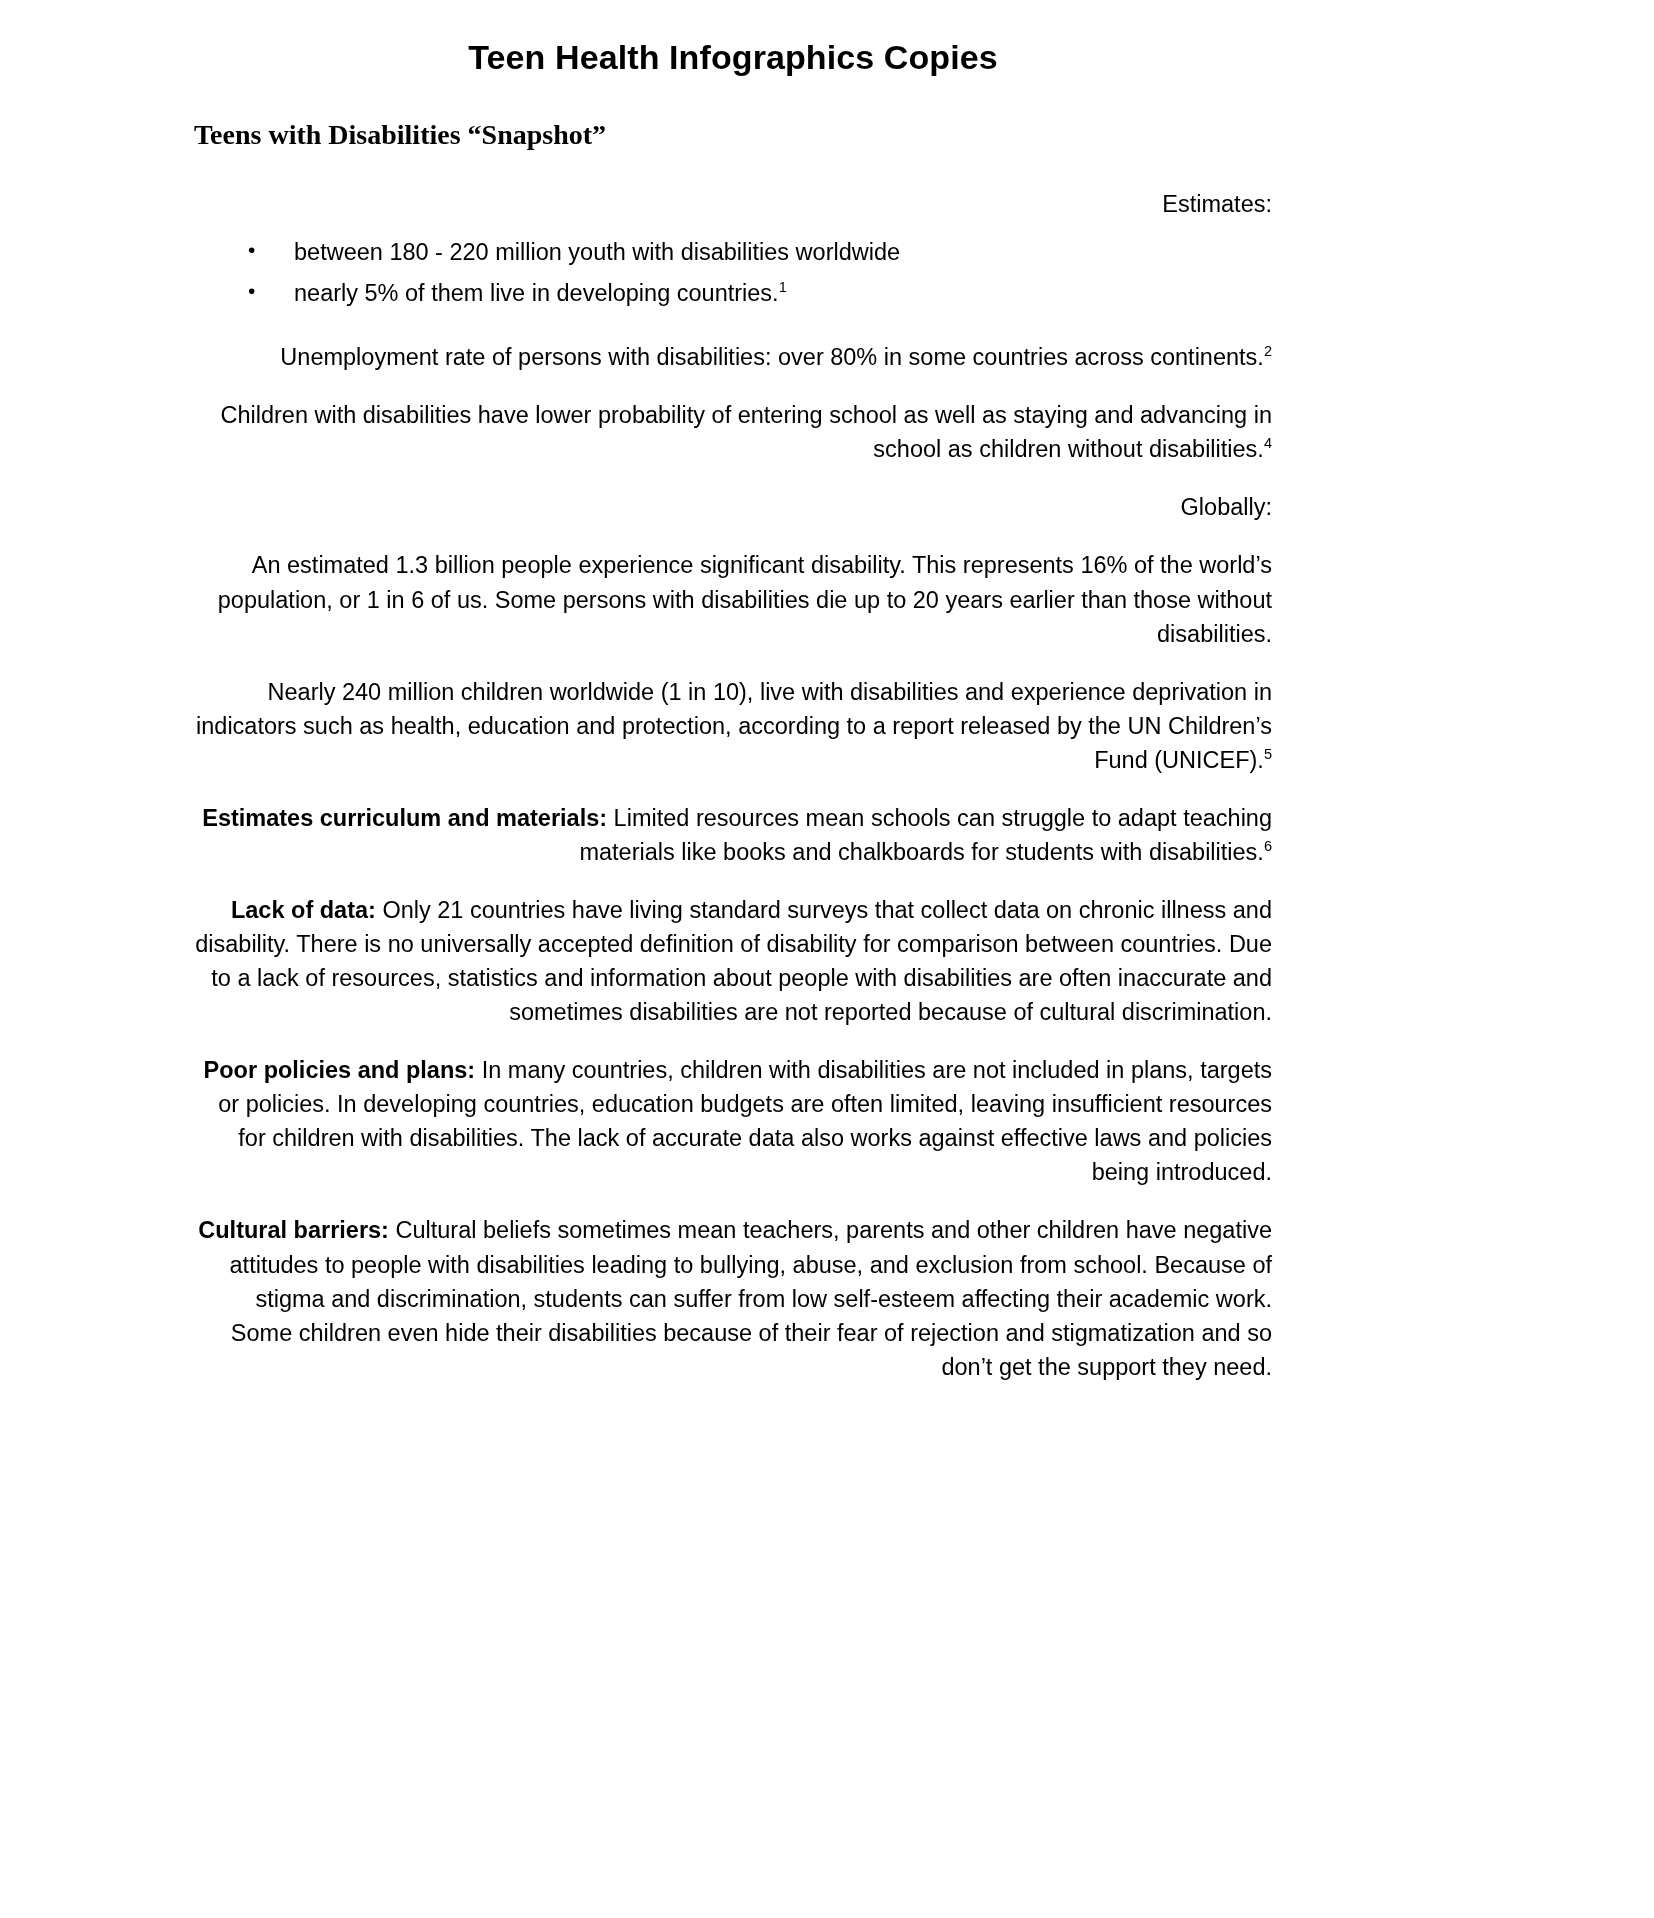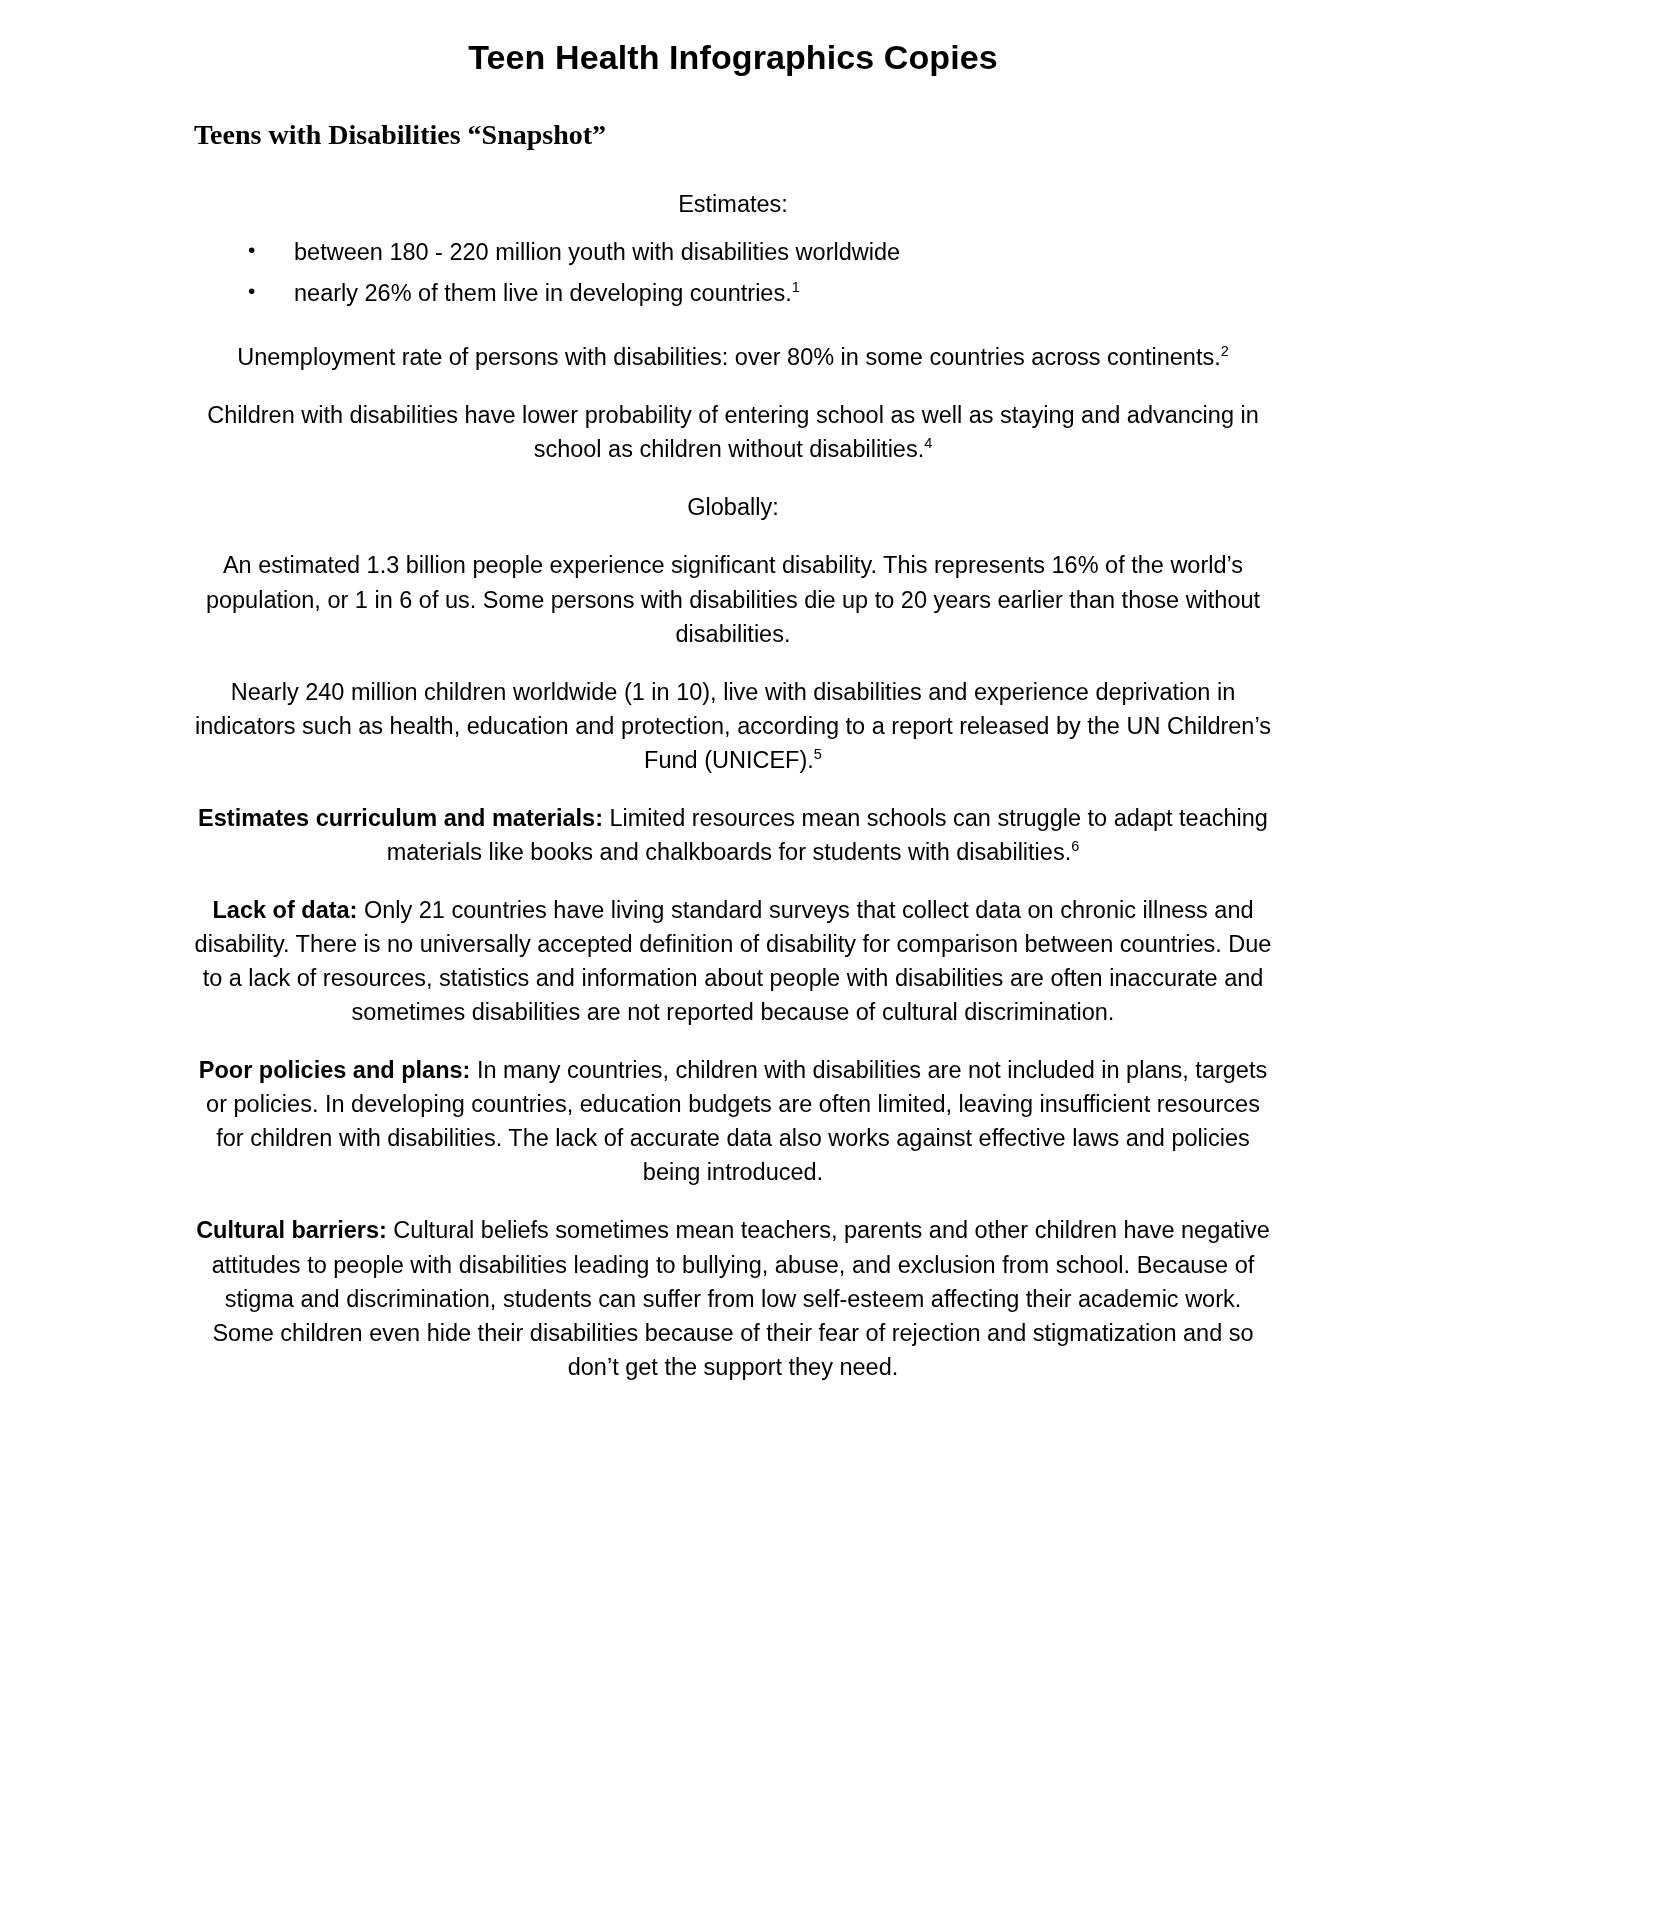--- a/index.html
+++ b/index.html
@@ -31,21 +31,21 @@
   .section-heading {
     font-size: 28px;
     font-weight: bold;
     margin: 0 0 36px 0;
     font-family: Liberation Serif, serif;
   }
   .para {
     font-size: 23.5px;
     line-height: 1.45;
     margin: 0 0 24px 0;
-    text-align: center;
+    text-align: right;
   }
   .para.tight {
     margin-bottom: 14px;
   }
   .bullet-list {
     list-style: none;
     margin: 0 0 30px 0;
     padding: 0;
   }
   .bullet-list li {
@@ -88,21 +88,21 @@
 
   <p class="para tight">Estimates:</p>
 
   <ul class="bullet-list">
     <li>
       <span class="bullet-glyph">•</span>
       <span>between 180 - 220 million youth with disabilities worldwide</span><sup></sup>
     </li>
     <li>
       <span class="bullet-glyph">•</span>
-      <span>nearly 26% of them live in developing countries.</span><sup>1</sup>
+      <span>nearly 5% of them live in developing countries.</span><sup>1</sup>
     </li>
   </ul>
 
   <p class="para">
     <span>Unemployment rate of persons with disabilities: over 80% in some countries across continents.</span><sup>2</sup>
   </p>
 
 
   <p class="para">
     <span>Children with disabilities have lower probability of entering school as well as staying and advancing in school as children without disabilities.</span><sup>4</sup>

